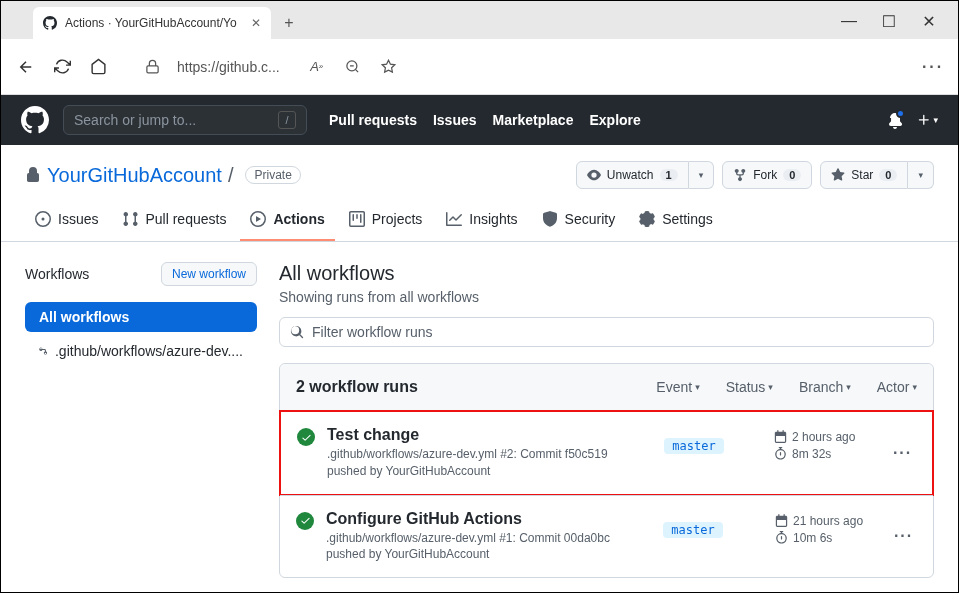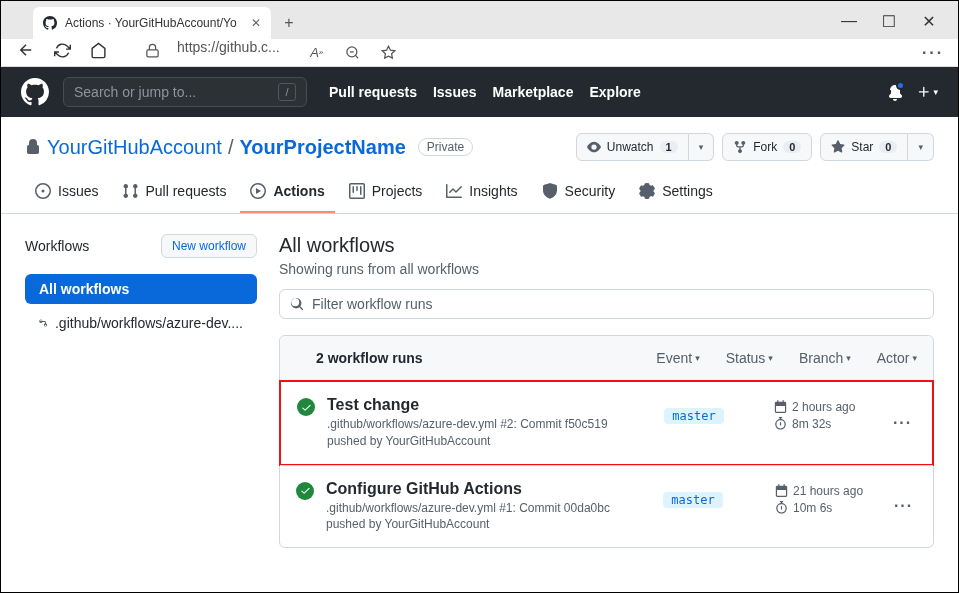--- a/index.html
+++ b/index.html
@@ -6,21 +6,21 @@
 body { width: 959px; height: 593px; background: #fff; overflow: hidden; border: 1px solid #000; }
 
 
 .browser-chrome { background: #e8e8e8; height: 38px; display: flex; align-items: flex-end; }
 .tab { background: #fff; border-radius: 6px 6px 0 0; height: 32px; margin-left: 32px; width: 238px; display: flex; align-items: center; padding: 0 10px; gap: 8px; font-size: 12px; color: #333; }
 .tab-close { margin-left: auto; color: #666; cursor: pointer; }
 .new-tab-btn { width: 28px; height: 28px; display: flex; align-items: center; justify-content: center; color: #555; cursor: pointer; margin-left: 4px; margin-bottom: 2px; }
 .win-ctrls { margin-left: auto; display: flex; gap: 18px; padding-right: 18px; padding-bottom: 8px; color: #333; }
 .win-ctrls span { width: 22px; text-align: center; cursor: pointer; }
 
-.browser-toolbar { height: 28px; background: #fff; display: flex; padding: 0 14px; gap: 14px; border-bottom: 1px solid #ddd; }
+.browser-toolbar { height: 56px; background: #fff; display: flex; align-items: center; padding: 0 14px; gap: 14px; border-bottom: 1px solid #ddd; }
 .tb-btn { width: 22px; height: 22px; display: flex; align-items: center; justify-content: center; color: #555; cursor: pointer; }
 .url-text { font-size: 14px; color: #555; flex: 0 0 auto; }
 .tb-right { margin-left: 12px; display: flex; gap: 14px; align-items: center; }
 .tb-far-right { margin-left: auto; display: flex; gap: 10px; align-items: center; color: #555; }
 
 
 .gh-header { background: #24292f; height: 50px; display: flex; align-items: center; padding: 0 20px; gap: 14px; }
 .gh-logo { width: 28px; height: 28px; }
 .gh-search { background: #2c3136; border: 1px solid #444c56; border-radius: 6px; height: 30px; width: 244px; display: flex; align-items: center; padding: 0 10px; color: #8b949e; font-size: 14px; }
 .gh-search-slash { margin-left: auto; border: 1px solid #555; border-radius: 3px; width: 18px; height: 18px; display: flex; align-items: center; justify-content: center; font-size: 11px; color: #8b949e; }
@@ -64,21 +64,21 @@
 .sidebar-item.active { background: #0969da; color: #fff; font-weight: 600; }
 .sidebar-item.sub { color: #24292f; margin-top: 4px; }
 
 .content { flex: 1; }
 .content h1 { font-size: 20px; font-weight: 400; color: #24292f; margin-bottom: 4px; }
 .subtitle { font-size: 14px; color: #57606a; margin-bottom: 12px; }
 .filter-input { border: 1px solid #d0d7de; border-radius: 6px; padding: 6px 10px; display: flex; align-items: center; gap: 8px; font-size: 14px; color: #57606a; margin-bottom: 16px; cursor: text; }
 
 .runs-box { border: 1px solid #d0d7de; border-radius: 6px; }
 .runs-head { background: #f6f8fa; padding: 14px 16px; display: flex; align-items: center; border-bottom: 1px solid #d0d7de; border-radius: 6px 6px 0 0; }
-.runs-count { font-size: 14px; font-weight: 600; color: #24292f; margin-left: 20px; }
+.runs-count { font-size: 16px; font-weight: 600; color: #24292f; }
 .runs-filters { margin-left: auto; display: flex; gap: 26px; font-size: 14px; color: #57606a; }
 .runs-filter { display: inline-flex; align-items: center; gap: 3px; cursor: pointer; }
 
 .run-row { padding: 14px 16px; display: flex; align-items: flex-start; gap: 12px; border-top: 1px solid #d0d7de; position: relative; }
 .run-row:first-of-type { border-top: 0; }
 .run-row.highlight { border: 2px solid #e11; margin: -1px; }
 .check-icon { width: 18px; height: 18px; background: #1f883d; border-radius: 50%; display: flex; align-items: center; justify-content: center; flex-shrink: 0; margin-top: 2px; }
 .run-info { flex: 0 0 290px; }
 .run-title { font-size: 16px; font-weight: 600; color: #24292f; margin-bottom: 2px; }
 .run-meta { font-size: 12px; color: #57606a; line-height: 1.4; }
@@ -181,21 +181,20 @@
   </div>
 </div>
 
 <div class="repo-head">
   <div class="repo-crumb">
     <svg width="16" height="16" viewBox="0 0 16 16" fill="#57606a">
         <path d="M4 4v2h-.25A1.75 1.75 0 002 7.75v5.5c0 .966.784 1.75 1.75 1.75h8.5A1.75 1.75 0 0014 13.25v-5.5A1.75 1.75 0 0012.25 6H12V4a4 4 0 10-8 0zm6.5 2V4a2.5 2.5 0 00-5 0v2h5z"></path>
       </svg>
     <a class="owner">YourGitHubAccount</a>
     <span class="sep">/</span>
-    <a class="name">YourProjectName</a>
     <span class="repo-visibility">Private</span>
   </div>
   <div class="repo-actions">
     <div class="btn-group">
       <button class="btn">
         <svg width="14" height="14" viewBox="0 0 16 16" fill="#57606a">
             <path d="M8 2c1.981 0 3.671.992 4.933 2.078 1.27 1.091 2.187 2.345 2.637 3.023a1.62 1.62 0 010 1.798c-.45.678-1.367 1.932-2.637 3.023C11.67 13.008 9.981 14 8 14c-1.981 0-3.671-.992-4.933-2.078C1.797 10.83.88 9.576.43 8.898a1.62 1.62 0 010-1.798c.45-.677 1.367-1.931 2.637-3.022C4.33 2.992 6.019 2 8 2zM8 11a3 3 0 100-6 3 3 0 000 6z"></path>
           </svg>
         <span>Unwatch</span>
         <span class="count-badge">1</span>

